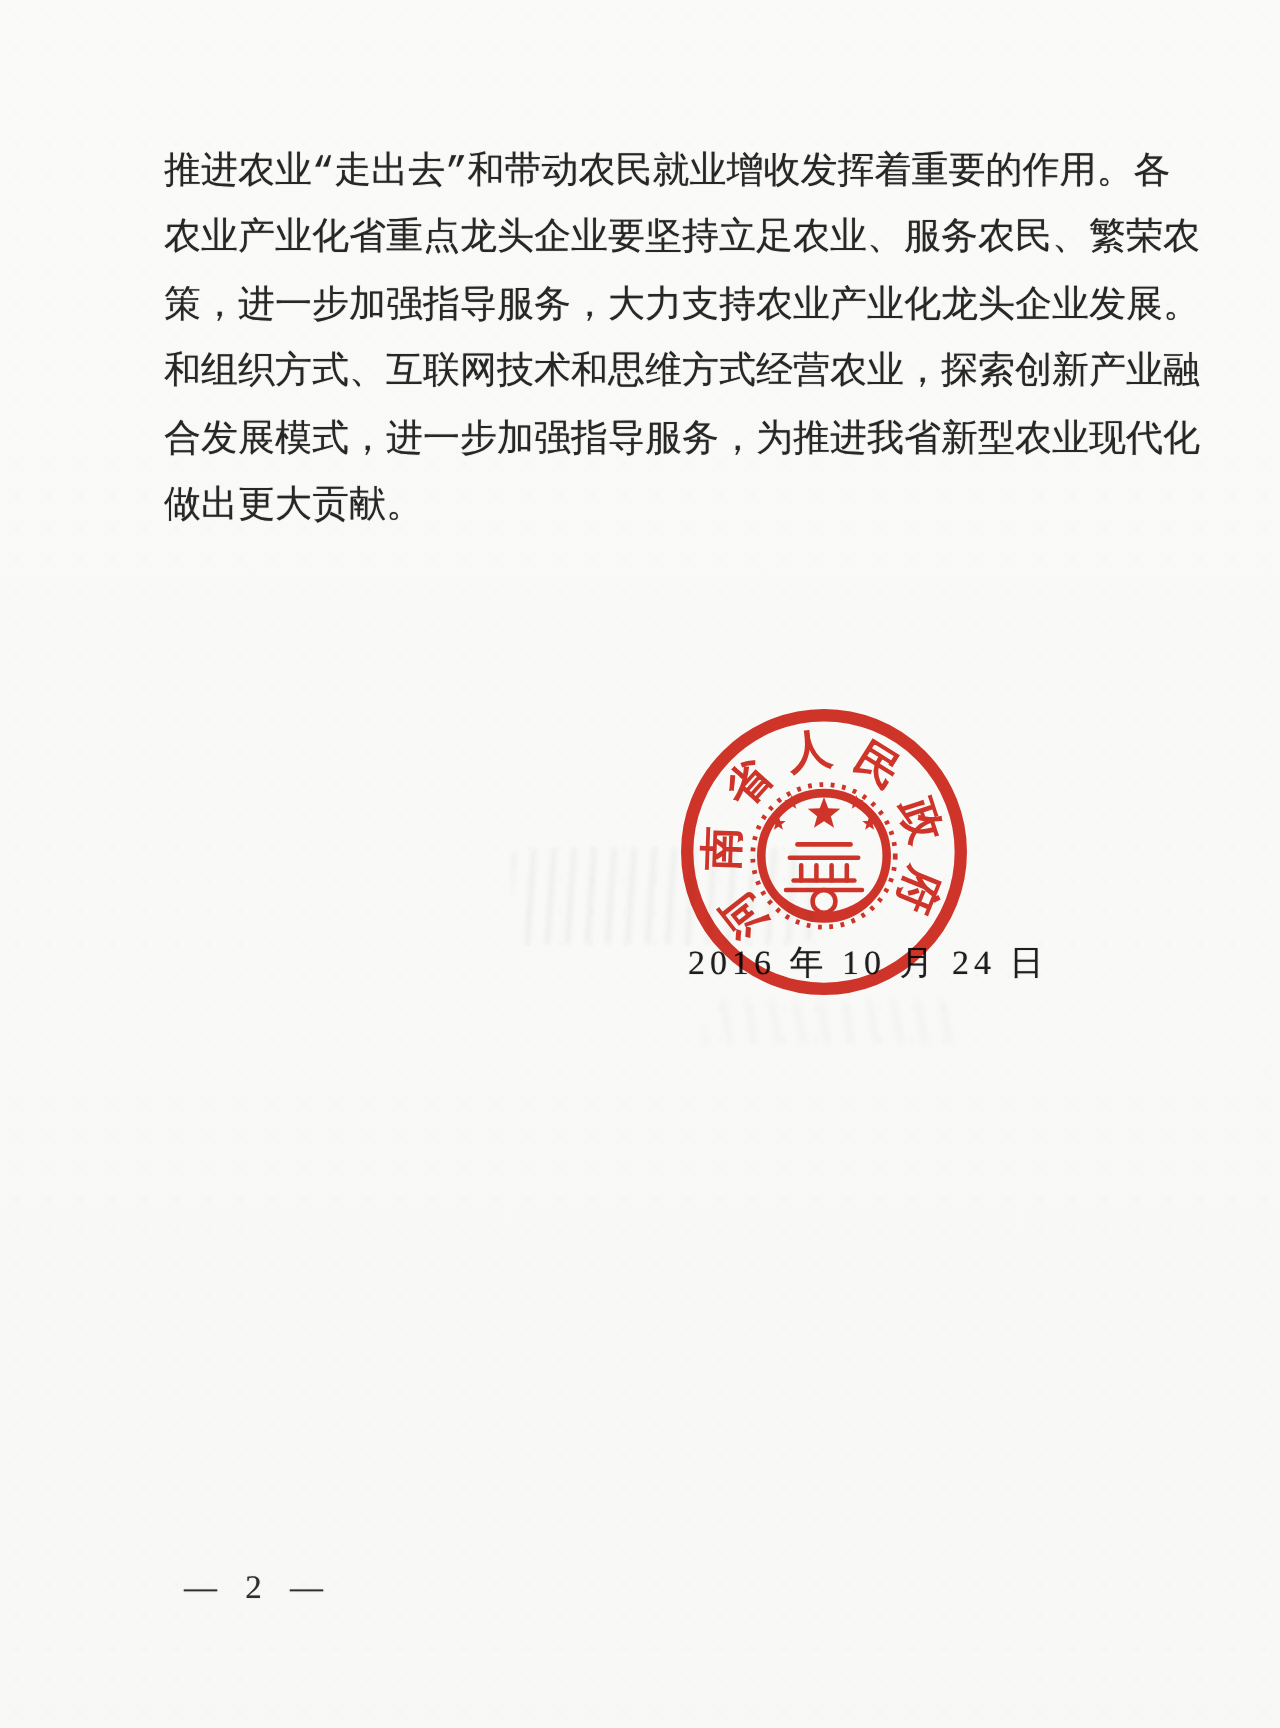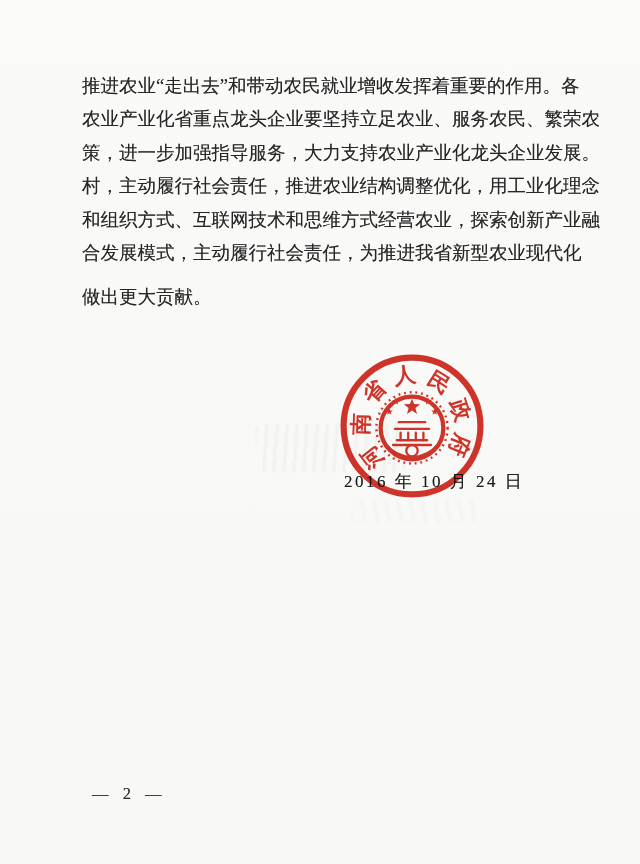--- a/index.html
+++ b/index.html
@@ -26,25 +26,25 @@
     font-weight: 500;
     text-shadow: 0 0 0.5px rgba(40,40,40,0.55);
   }
   .body-text .line {
     height: 33.4px;
     line-height: 33.4px;
     text-align: justify;
     text-align-last: justify;
     text-justify: inter-character;
     white-space: nowrap;
+    font-family: Liberation Mono, monospace;
   }
   .body-text .line.last {
     text-align: right;
     text-align-last: left;
-    margin-top: 11px;
   }
   
   .seal {
     position: absolute;
     left: 336px;
     top: 350px;
     width: 152px;
     height: 152px;
     z-index: 3;
     mix-blend-mode: multiply;
@@ -115,23 +115,22 @@
 </style>
 </head>
 <body>
 
 <div class="page">
 
   <div class="body-text">
     <div class="line">推进农业“走出去”和带动农民就业增收发挥着重要的作用。各</div>
     <div class="line">农业产业化省重点龙头企业要坚持立足农业、服务农民、繁荣农</div>
     <div class="line">策，进一步加强指导服务，大力支持农业产业化龙头企业发展。</div>
-    <div class="line">村，主动履行社会责任，推进农业结构调整优化，用工业化理念</div>
     <div class="line">和组织方式、互联网技术和思维方式经营农业，探索创新产业融</div>
-    <div class="line">合发展模式，主动履行社会责任，为推进我省新型农业现代化</div>
+    <div class="line">合发展模式，进一步加强指导服务，为推进我省新型农业现代化</div>
     <div class="line last">做出更大贡献。</div>
   </div>
 
   <div class="ink-ghost"></div>
   <div class="ink-ghost2"></div>
 
   <div class="seal-date">2016 年 10 月 24 日</div>
 
   <div class="seal">
     <svg viewBox="0 0 160 160" xmlns="http://www.w3.org/2000/svg">

